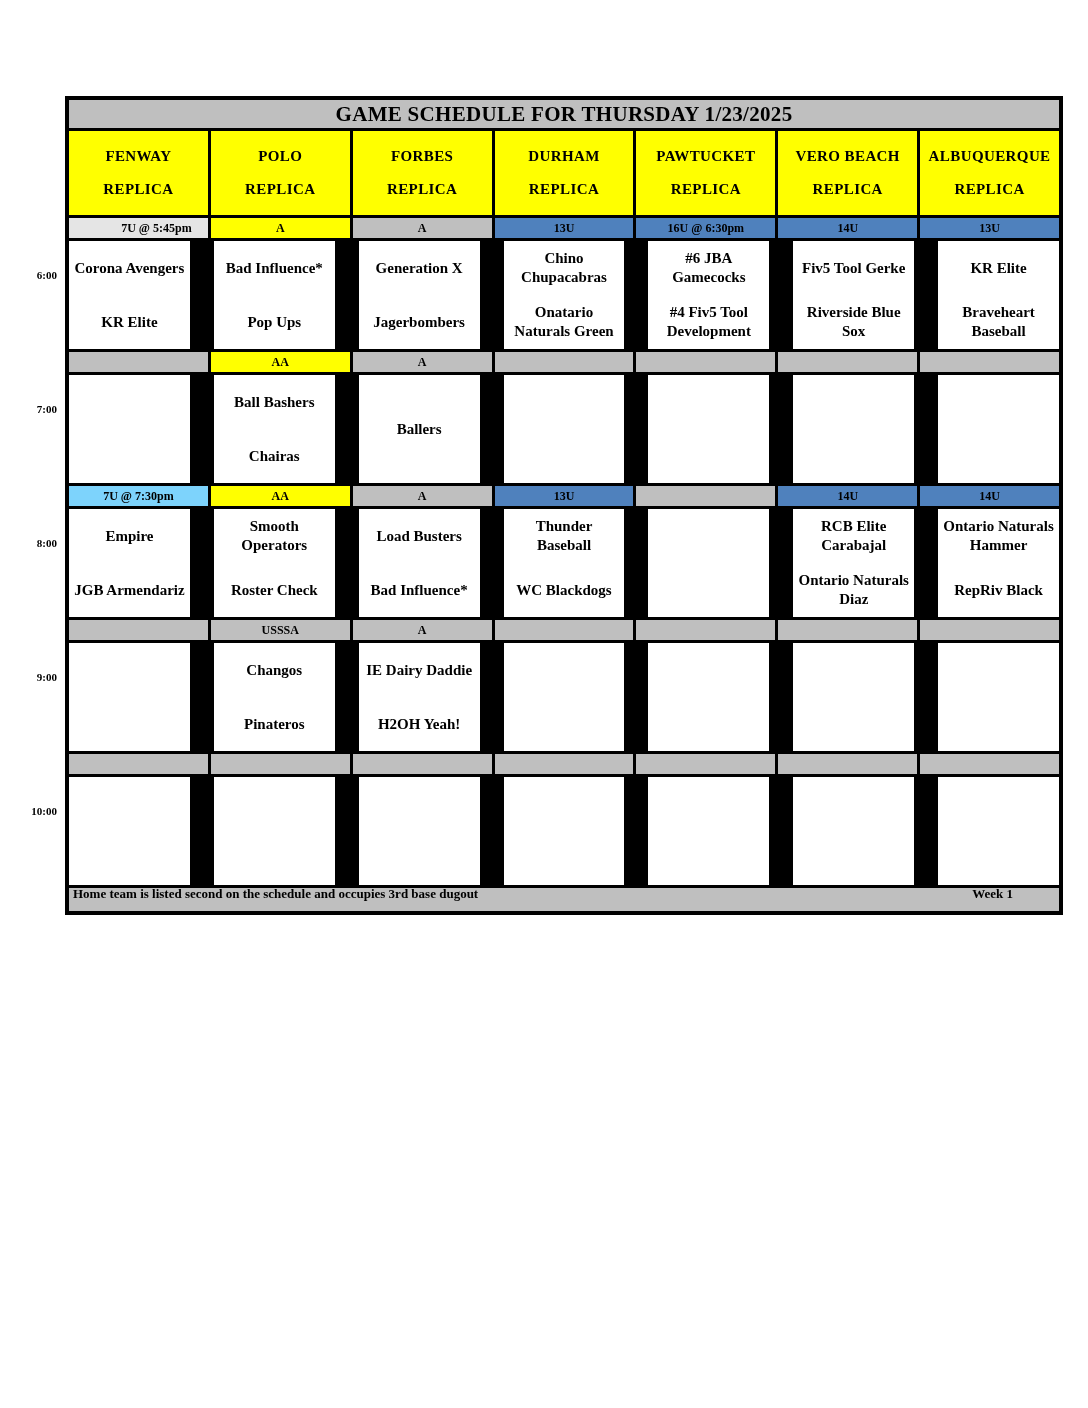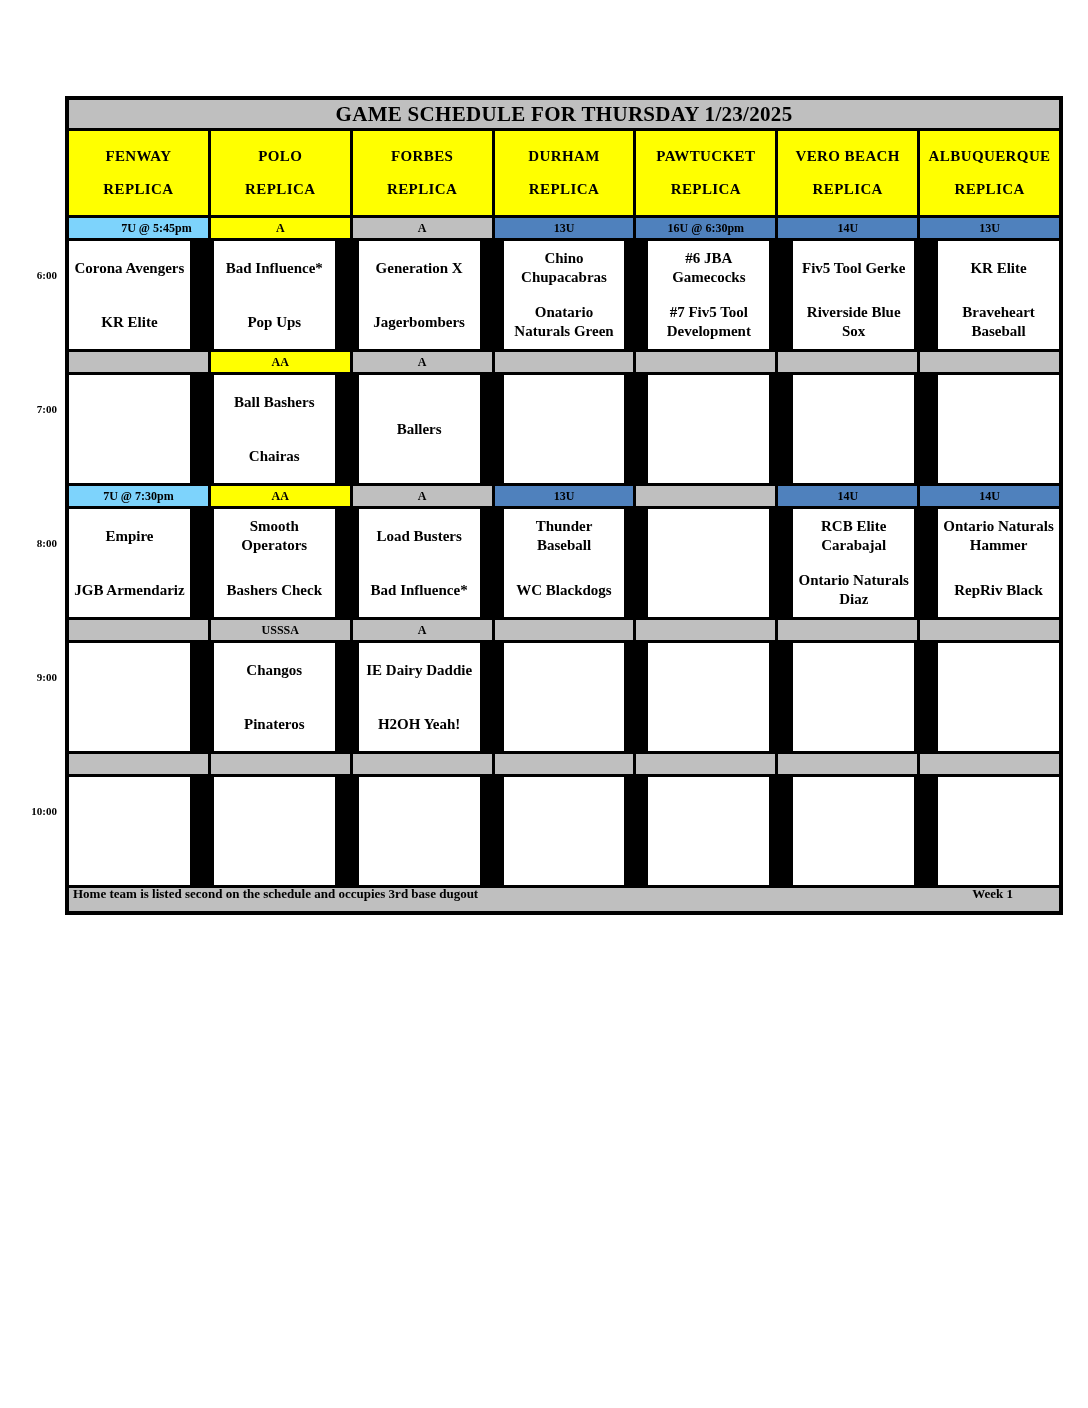--- a/index.html
+++ b/index.html
@@ -127,21 +127,21 @@
         <div class="header-cell">
           <span>VERO BEACH</span>
           <span>REPLICA</span>
         </div>
         <div class="header-cell">
           <span>ALBUQUERQUE</span>
           <span>REPLICA</span>
         </div>
       </div>
     <div id="body-rows"><div class="row sub-row">
-          <div class="band-cell" style="background: #7dd3fc; padding-left: 36px;">7U @ 5:45pm</div>
+          <div class="band-cell" style="background: #e5e5e5; padding-left: 36px;">7U @ 5:45pm</div>
           <div class="band-cell" style="background: rgb(255, 255, 0);">A</div>
           <div class="band-cell" style="background: rgb(191, 191, 191);">A</div>
           <div class="band-cell" style="background: rgb(79, 129, 189);">13U</div>
           <div class="band-cell" style="background: rgb(79, 129, 189);">16U @ 6:30pm</div>
           <div class="band-cell" style="background: rgb(79, 129, 189);">14U</div>
           <div class="band-cell" style="background: rgb(79, 129, 189);">13U</div>
         </div><div class="row game-row">
           <span class="time-label">6:00</span>
           <div class="game-cell">
             <div class="team">Corona Avengers</div>
@@ -154,21 +154,21 @@
           <div class="game-cell">
             <div class="team">Generation X</div>
             <div class="team">Jagerbombers</div>
           </div>
           <div class="game-cell">
             <div class="team">Chino Chupacabras</div>
             <div class="team">Onatario Naturals Green</div>
           </div>
           <div class="game-cell">
             <div class="team">#6 JBA Gamecocks</div>
-            <div class="team">#7 Fiv5 Tool Development</div>
+            <div class="team">#4 Fiv5 Tool Development</div>
           </div>
           <div class="game-cell">
             <div class="team">Fiv5 Tool Gerke</div>
             <div class="team">Riverside Blue Sox</div>
           </div>
           <div class="game-cell">
             <div class="team">KR Elite</div>
             <div class="team">Braveheart Baseball</div>
           </div>
         </div><div class="row sub-row">
@@ -217,21 +217,21 @@
           <div class="band-cell" style="background: rgb(79, 129, 189);">14U</div>
           <div class="band-cell" style="background: rgb(79, 129, 189);">14U</div>
         </div><div class="row game-row">
           <span class="time-label">8:00</span>
           <div class="game-cell">
             <div class="team">Empire</div>
             <div class="team">JGB Armendariz</div>
           </div>
           <div class="game-cell">
             <div class="team">Smooth Operators</div>
-            <div class="team">Bashers Check</div>
+            <div class="team">Roster Check</div>
           </div>
           <div class="game-cell">
             <div class="team">Load Busters</div>
             <div class="team">Bad Influence*</div>
           </div>
           <div class="game-cell">
             <div class="team">Thunder Baseball</div>
             <div class="team">WC Blackdogs</div>
           </div>
           <div class="game-cell">

